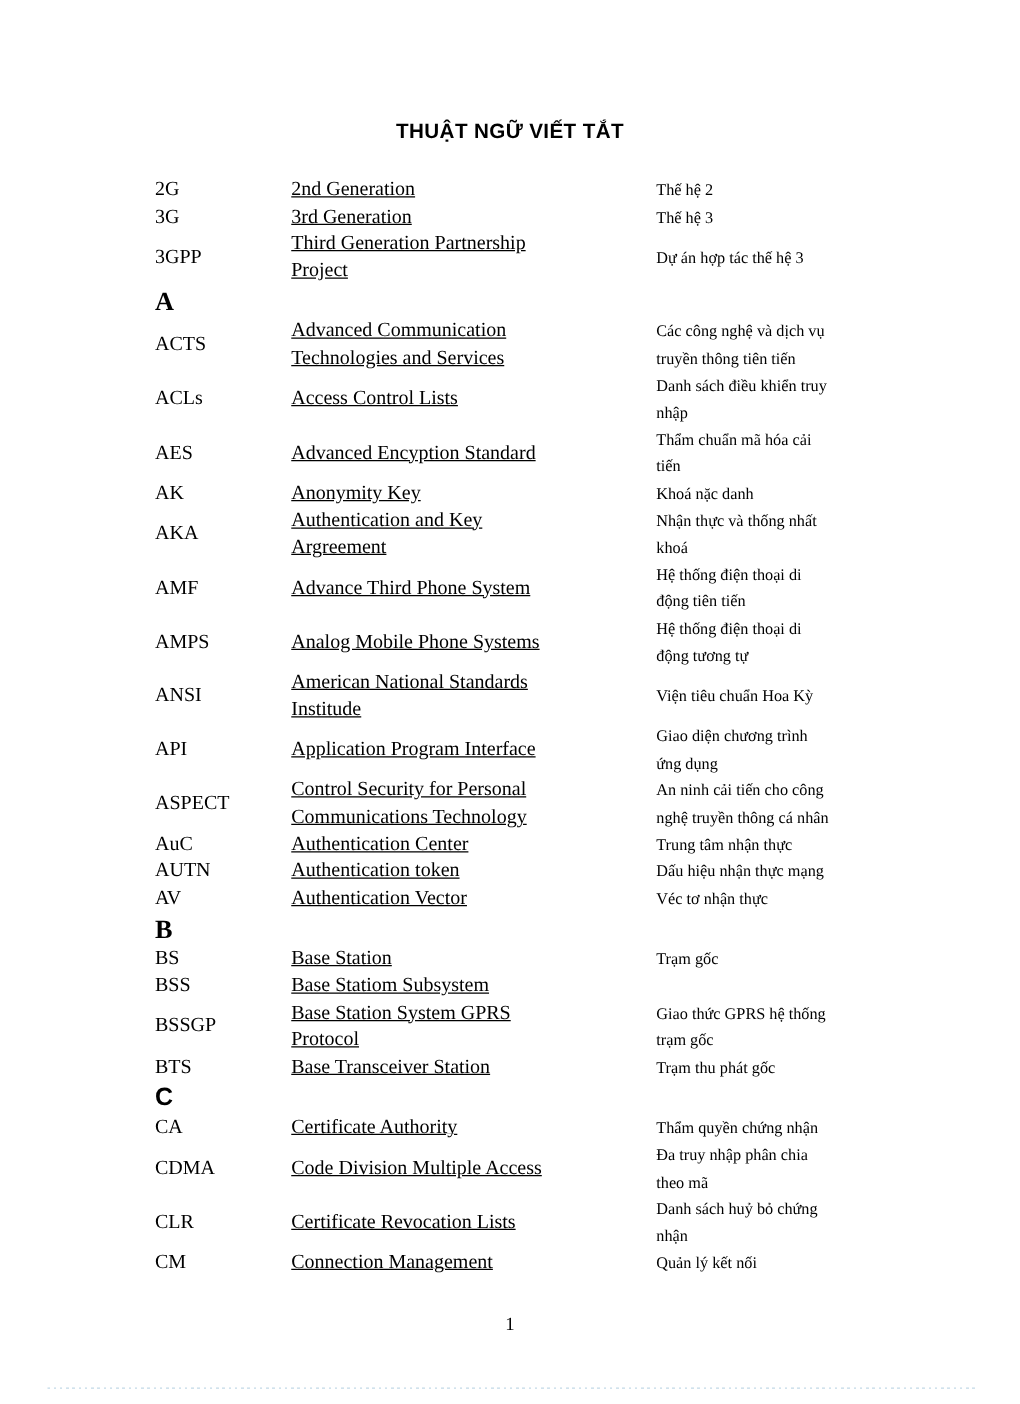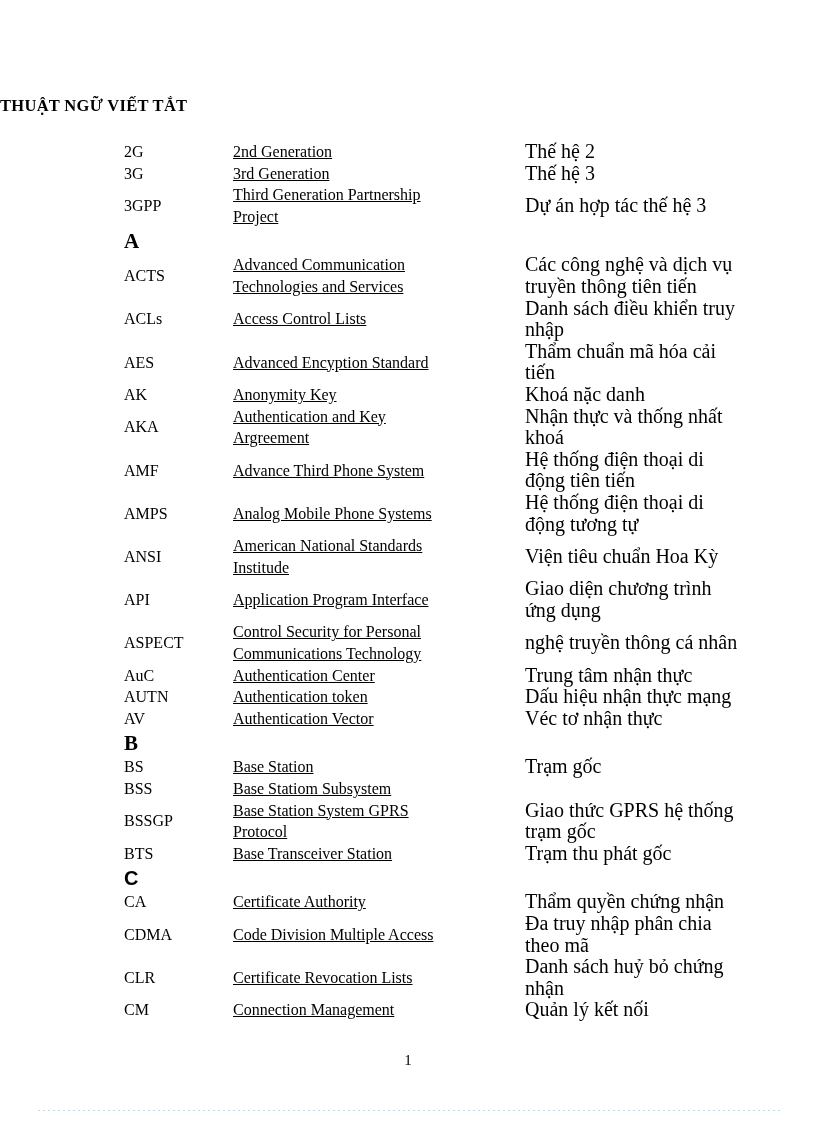--- a/index.html
+++ b/index.html
@@ -23,25 +23,25 @@
     height: 1123px;
     background: #fff;
   }
 
   
   .doc-title {
     position: absolute;
     top: 96px;
     left: 0;
     width: 816px;
-    text-align: left;
+    text-align: center;
     font-size: 16.5px;
     font-weight: bold;
     letter-spacing: 0.3px;
-    font-family: Liberation Serif, serif;
+    font-family: Liberation Sans, sans-serif;
   }
 
   
   .glossary {
     position: absolute;
     top: 141px;
     left: 124px;
     width: 640px;
   }
 
@@ -62,21 +62,21 @@
     flex: 0 0 292px;
     font-size: 16px;
     line-height: 21.6px;
     padding-right: 4px;
     box-sizing: border-box;
     text-decoration: underline;
   }
   .col-vi {
     width: 239px;
     flex: 0 0 239px;
-    font-size: 20px;
+    font-size: 13px;
     line-height: 21.6px;
   }
 
   .col-en span,
   .col-vi span,
   .col-abbr span {
     display: block;
   }
 
   
@@ -246,20 +246,21 @@
           <span>ứng dụng</span>
         </div>
       </div>
       <div class="row">
         <div class="col-abbr">ASPECT</div>
         <div class="col-en">
           <span>Control Security for Personal</span>
           <span>Communications Technology</span>
         </div>
         <div class="col-vi">
+          <span>An ninh cải tiến cho công</span>
           <span>nghệ truyền thông cá nhân</span>
         </div>
       </div>
       <div class="row">
         <div class="col-abbr">AuC</div>
         <div class="col-en">
           <span>Authentication Center</span>
         </div>
         <div class="col-vi">
           <span>Trung tâm nhận thực</span>

